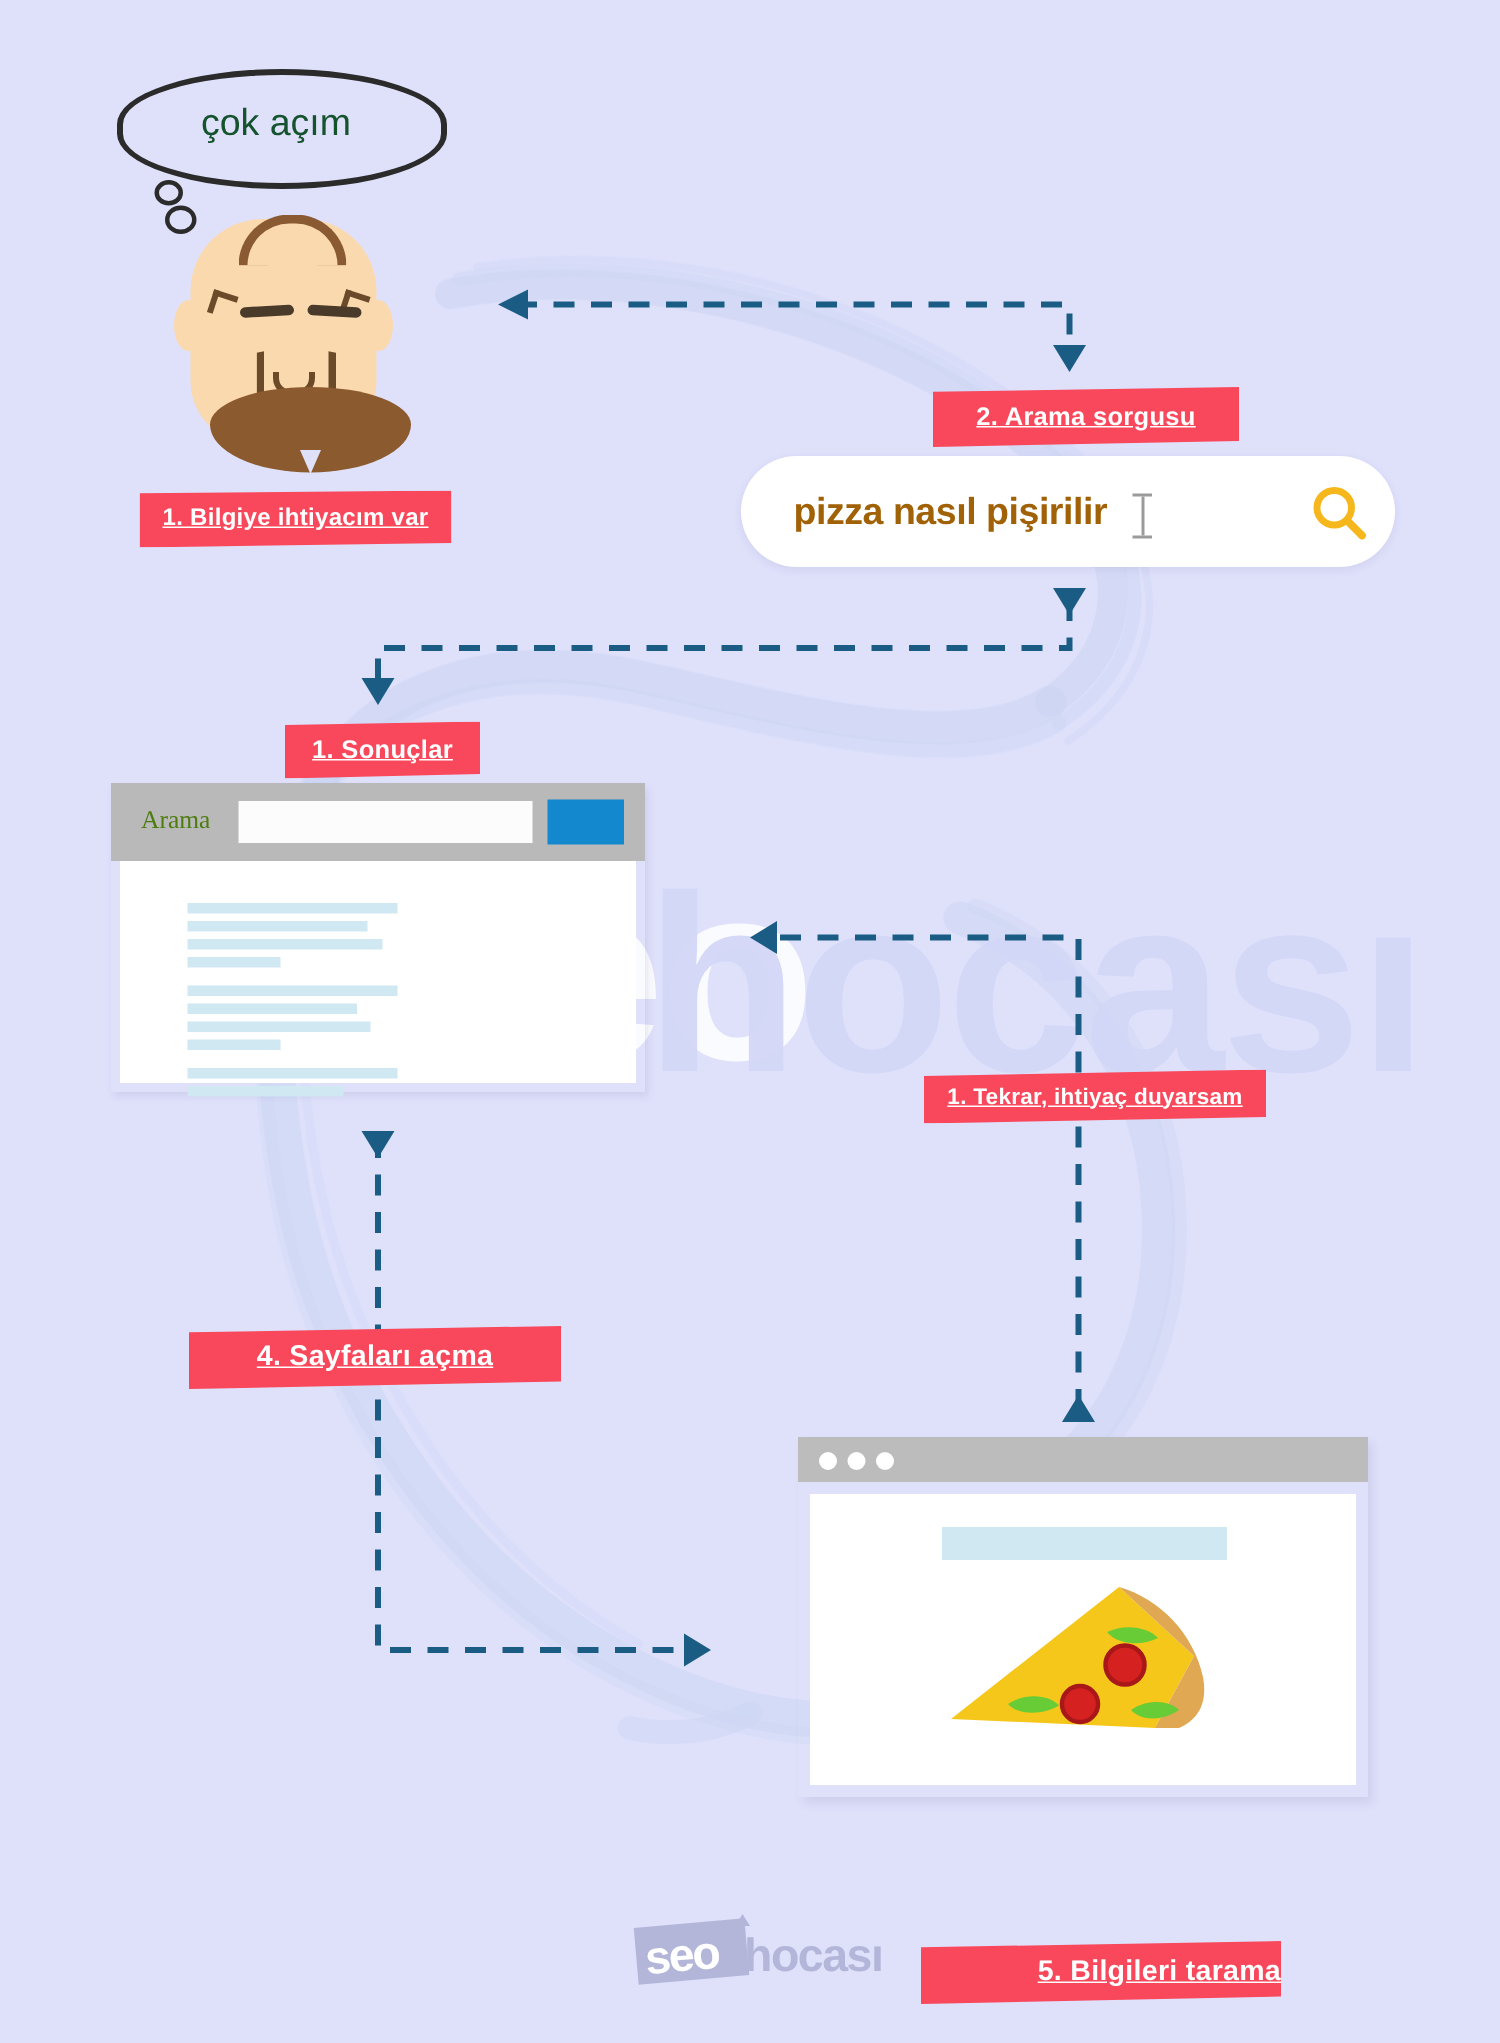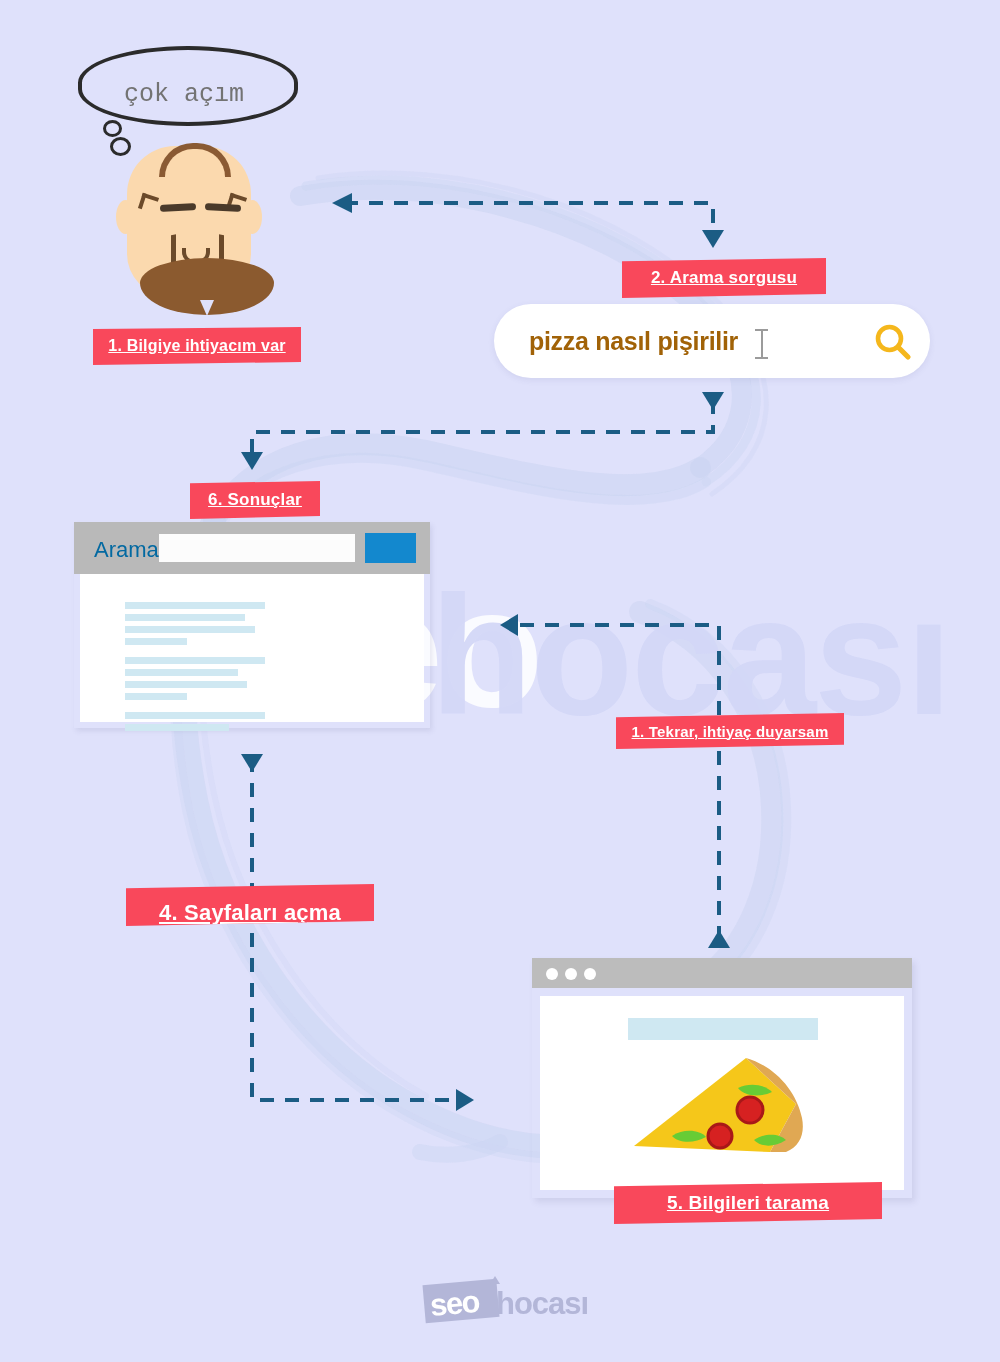--- a/index.html
+++ b/index.html
@@ -47,24 +47,24 @@
   }
   .banner.sh{box-shadow:2px 3px 0 rgba(0,0,0,.06);text-decoration:underline;}
 
   
   .bubble{
     position:absolute;left:78px;top:46px;width:212px;height:72px;
     border:4px solid #2b2b2b;border-radius:50%/46%;
     background:transparent;
   }
   .bubble-txt{
-    position:absolute;left:78px;top:58px;width:212px;height:72px;
+    position:absolute;left:78px;top:46px;width:212px;height:72px;
     display:flex;align-items:center;justify-content:center;
-    color:#737373;font-size:25px;font-weight:400;
-    font-family:Liberation Mono, monospace;
+    color:#14532d;font-size:25px;font-weight:400;
+    font-family:Liberation Sans, sans-serif;
   }
   .bub-dot{position:absolute;border:3.5px solid #2b2b2b;border-radius:50%;}
   .bub-d1{left:103px;top:120px;width:13px;height:11px;}
   .bub-d2{left:110px;top:137px;width:15px;height:13px;}
 
   .head{
     position:absolute;left:127px;top:146px;width:124px;height:150px;
     background:#fbd9ae;border-radius:48px 48px 42px 42px;
   }
   .ear{position:absolute;width:19px;height:34px;background:#fbd9ae;border-radius:50%;top:200px;}
@@ -113,21 +113,21 @@
   .caret{
     position:absolute;left:755px;top:329px;width:13px;height:26px;
     border-top:2px solid #9b9b9b;border-bottom:2px solid #9b9b9b;
   }
   .caret:after{content:"";position:absolute;left:5.5px;top:0;width:2px;height:26px;background:#9b9b9b;}
   .mag{position:absolute;left:874px;top:323px;width:38px;height:38px;}
 
   
   .win1{position:absolute;left:74px;top:522px;width:356px;height:206px;box-shadow:2px 3px 5px rgba(90,90,140,.13);}
   .win1-bar{position:absolute;left:0;top:0;width:356px;height:52px;background:#b9b9b9;}
-  .win1-label{position:absolute;left:20px;top:15px;font-size:22px;color:#0369a1;font-family:Liberation Sans, sans-serif;}
+  .win1-label{position:absolute;left:20px;top:15px;font-size:17px;color:#4d7c0f;font-family:Liberation Serif, serif;}
   .win1-input{position:absolute;left:85px;top:12px;width:196px;height:28px;background:#fcfcfc;}
   .win1-btn{position:absolute;left:291px;top:11px;width:51px;height:30px;background:#1388ce;}
   .win1-body{position:absolute;left:6px;top:52px;width:344px;height:148px;background:#ffffff;}
   .rline{position:absolute;height:7px;background:#cfe8f2;}
 
   
   .win2{position:absolute;left:532px;top:958px;width:380px;height:240px;box-shadow:3px 4px 6px rgba(90,90,140,.13);}
   .win2-bar{position:absolute;left:0;top:0;width:380px;height:30px;background:#bcbcbc;}
   .dot{position:absolute;top:10px;width:12px;height:12px;border-radius:50%;background:#ffffff;}
   .win2-body{position:absolute;left:8px;top:38px;width:364px;height:194px;background:#ffffff;}
@@ -241,21 +241,21 @@
   <div class="searchpill"></div>
   <div class="searchtext">pizza nasıl pişirilir</div>
   <div class="caret"></div>
   <svg class="mag" viewBox="0 0 38 38">
     <circle cx="15.5" cy="15.5" r="11.5" fill="none" stroke="#f5b71c" stroke-width="4.6"></circle>
     <line x1="24" y1="24" x2="34" y2="34" stroke="#f5b71c" stroke-width="5.2" stroke-linecap="round"></line>
   </svg>
 
   <div class="banner sh" style="left:190px;top:481px;width:130px;height:38px;font-size:17px;
               clip-path:polygon(0 6%,100% 0,100% 92%,0 100%);">
-    <span>6. Sonuçlar</span>
+    <span>1. Sonuçlar</span>
   </div>
 
   <div class="win1">
     <div class="win1-bar"></div>
     <div class="win1-label">Arama</div>
     <div class="win1-input"></div>
     <div class="win1-btn"></div>
     <div class="win1-body">
       <div class="rline" style="left:45px;top:28px;width:140px;"></div>
       <div class="rline" style="left:45px;top:40px;width:120px;"></div>
@@ -265,22 +265,22 @@
       <div class="rline" style="left:45px;top:83px;width:140px;"></div>
       <div class="rline" style="left:45px;top:95px;width:113px;"></div>
       <div class="rline" style="left:45px;top:107px;width:122px;"></div>
       <div class="rline" style="left:45px;top:119px;width:62px;"></div>
 
       <div class="rline" style="left:45px;top:138px;width:140px;"></div>
       <div class="rline" style="left:45px;top:150px;width:104px;"></div>
     </div>
   </div>
 
-  <div class="banner sh" style="left:126px;top:884px;width:248px;height:42px;font-size:22px;
-              clip-path:polygon(0 10%,100% 0,100% 88%,0 100%);align-items:flex-end;">
+  <div class="banner sh" style="left:126px;top:884px;width:248px;height:42px;font-size:19px;
+              clip-path:polygon(0 10%,100% 0,100% 88%,0 100%);">
     <span>4. Sayfaları açma</span>
   </div>
 
   <div class="banner sh" style="left:616px;top:713px;width:228px;height:36px;font-size:15px;
               clip-path:polygon(0 12%,100% 0,100% 88%,0 100%);">
     <span>1. Tekrar, ihtiyaç duyarsam</span>
   </div>
 
   <div class="win2">
     <div class="win2-bar">
@@ -296,22 +296,22 @@
       <circle cx="122" cy="58" r="13" fill="#d62121"></circle>
       <circle cx="122" cy="58" r="13" fill="none" stroke="#a81818" stroke-width="3"></circle>
       <circle cx="92" cy="84" r="12" fill="#d62121"></circle>
       <circle cx="92" cy="84" r="12" fill="none" stroke="#a81818" stroke-width="3"></circle>
       <path d="M110 36 C122 30 138 33 144 40 C132 46 116 44 110 36 Z" fill="#67cc35"></path>
       <path d="M44 84 C56 76 72 78 78 85 C66 92 50 91 44 84 Z" fill="#67cc35"></path>
       <path d="M126 88 C138 80 152 82 158 88 C146 96 132 95 126 88 Z" fill="#67cc35"></path>
     </svg>
   </div>
 
-  <div class="banner sh" style="left:614px;top:1182px;width:268px;height:42px;font-size:19px;
-              clip-path:polygon(0 10%,100% 0,100% 88%,0 100%);">
+  <div class="banner sh" style="left:614px;top:1294px;width:240px;height:42px;font-size:19px;
+              clip-path:polygon(0 10%,100% 0,100% 88%,0 100%);justify-content:flex-end;">
     <span>5. Bilgileri tarama</span>
   </div>
 
   <div class="logo">
     <div class="logo-box"></div>
     <div class="logo-seo">seo</div>
     <div class="logo-hocasi">hocası</div>
     <svg class="logo-pin" viewBox="0 0 18 22">
       <path d="M9 0 L14 8 L4 8 Z" fill="#b3b6d8"></path>
       <rect x="8" y="7" width="2" height="15" fill="#b3b6d8"></rect>

